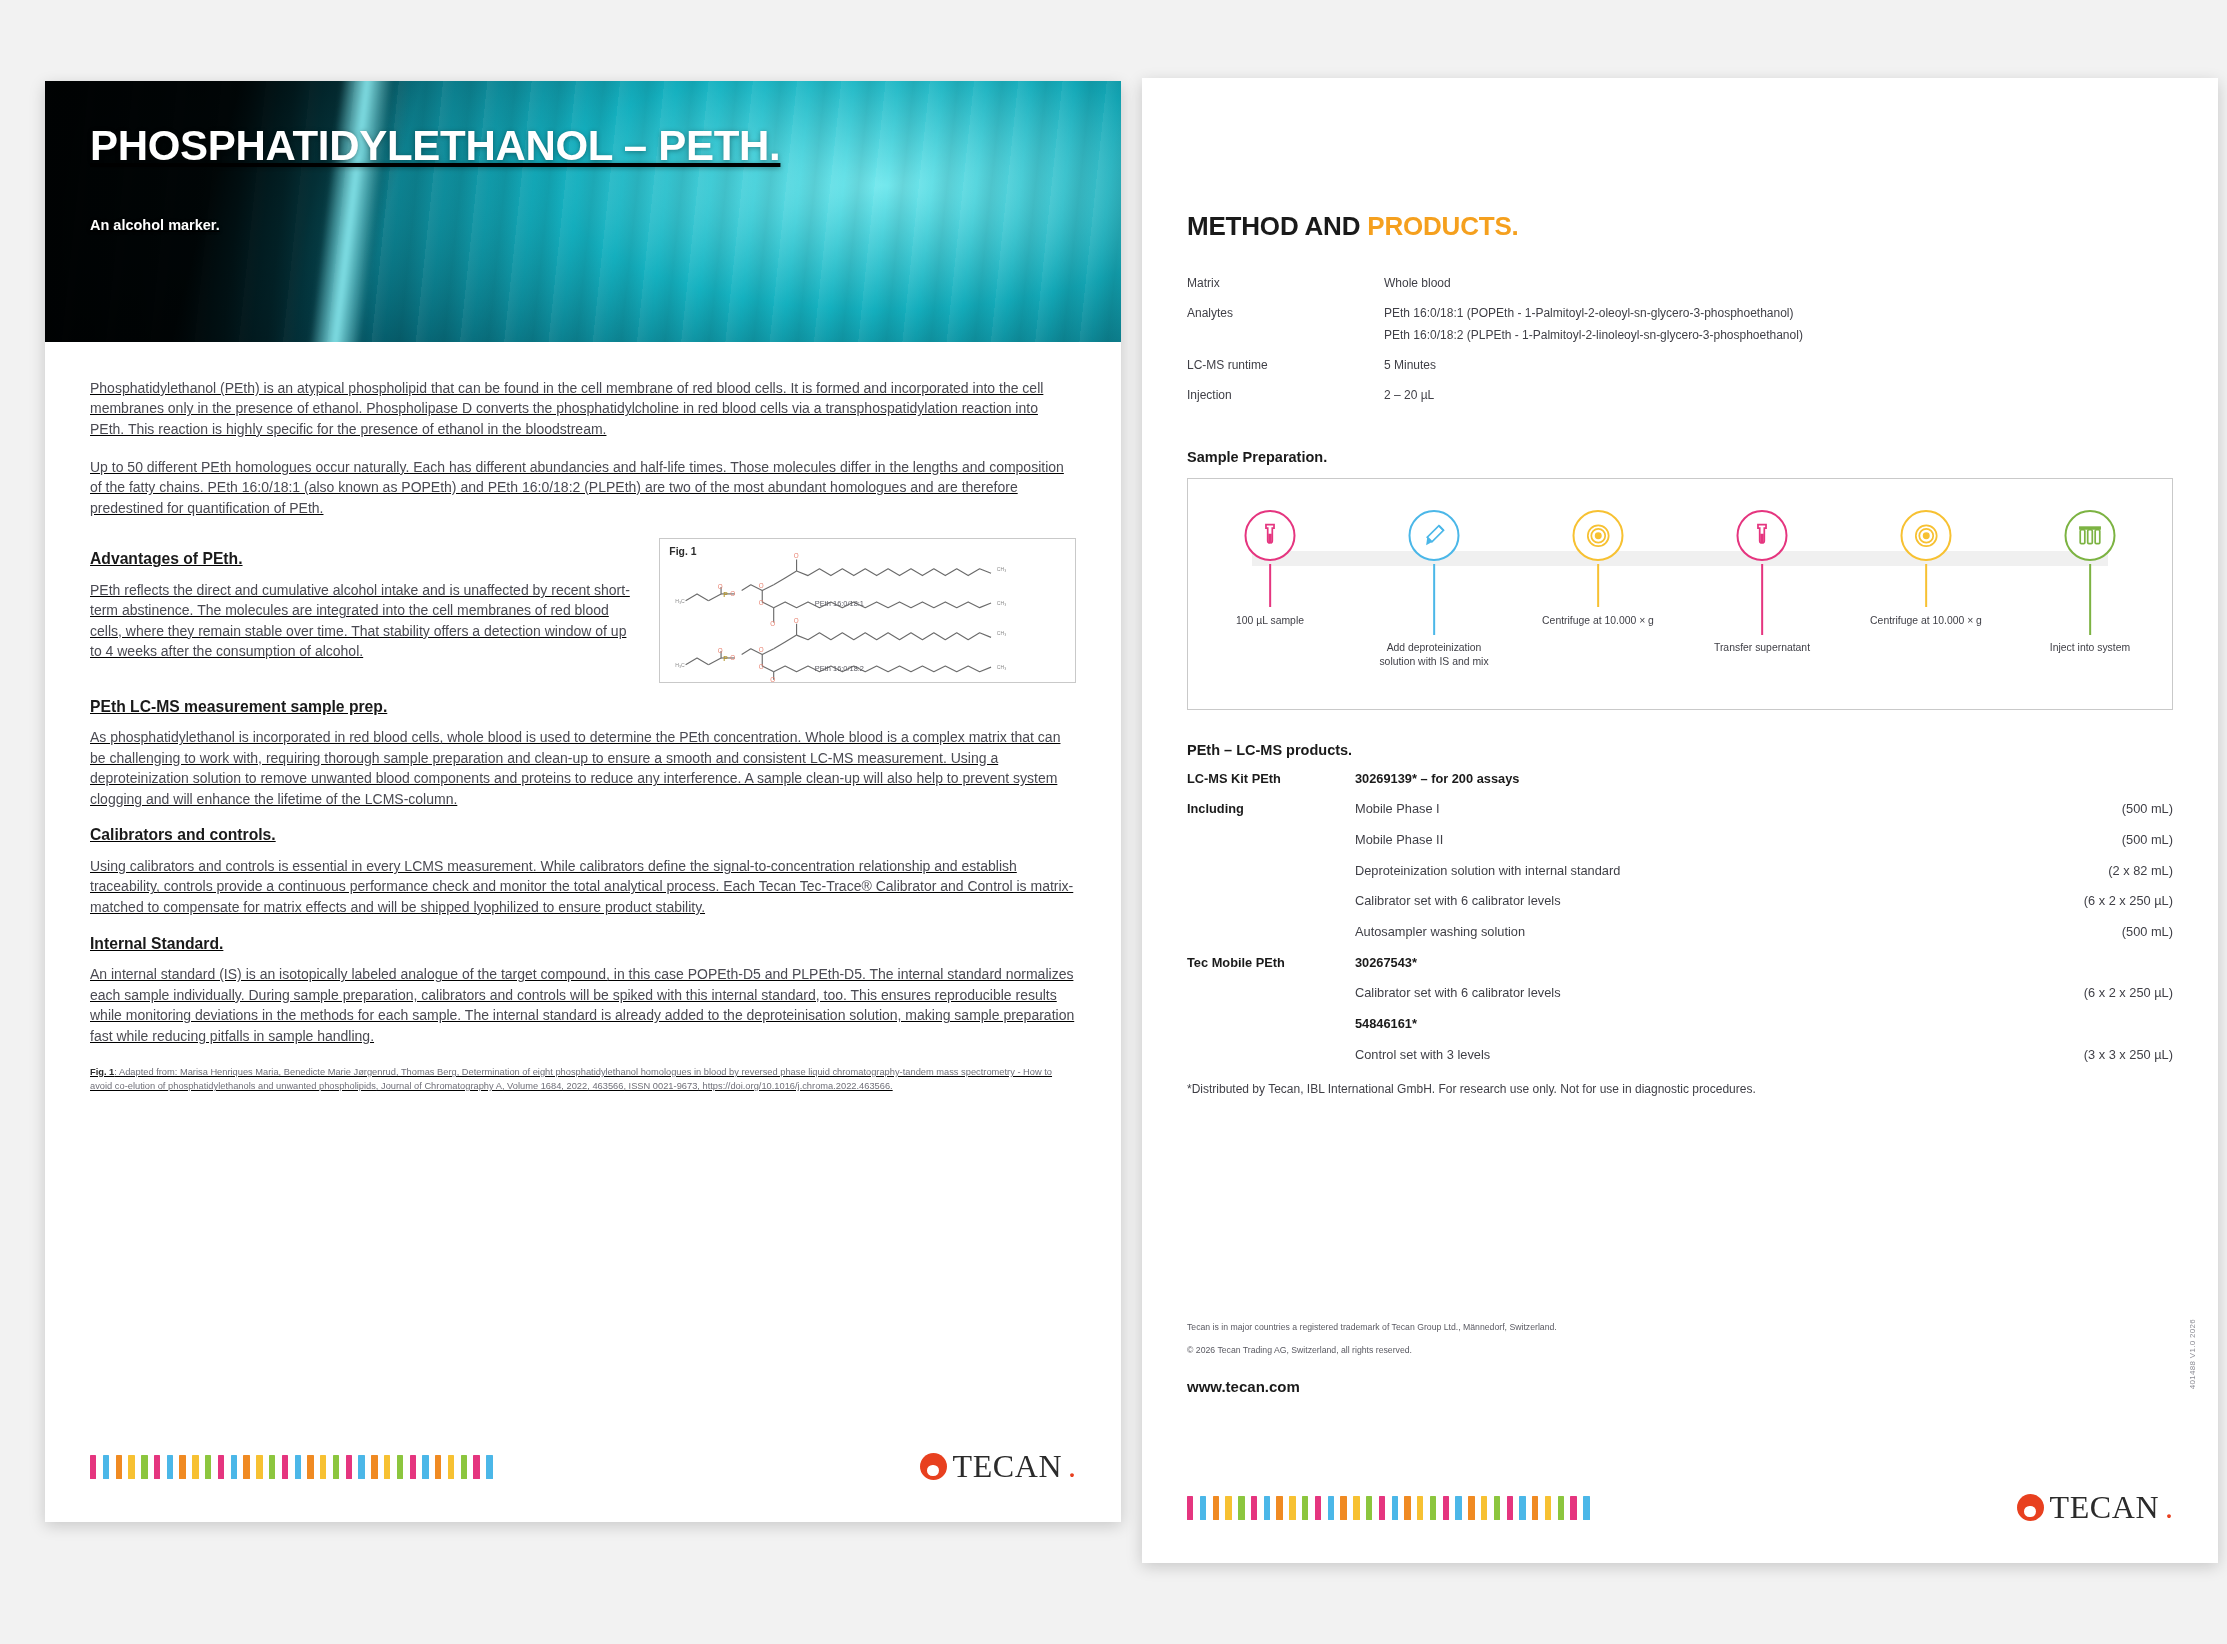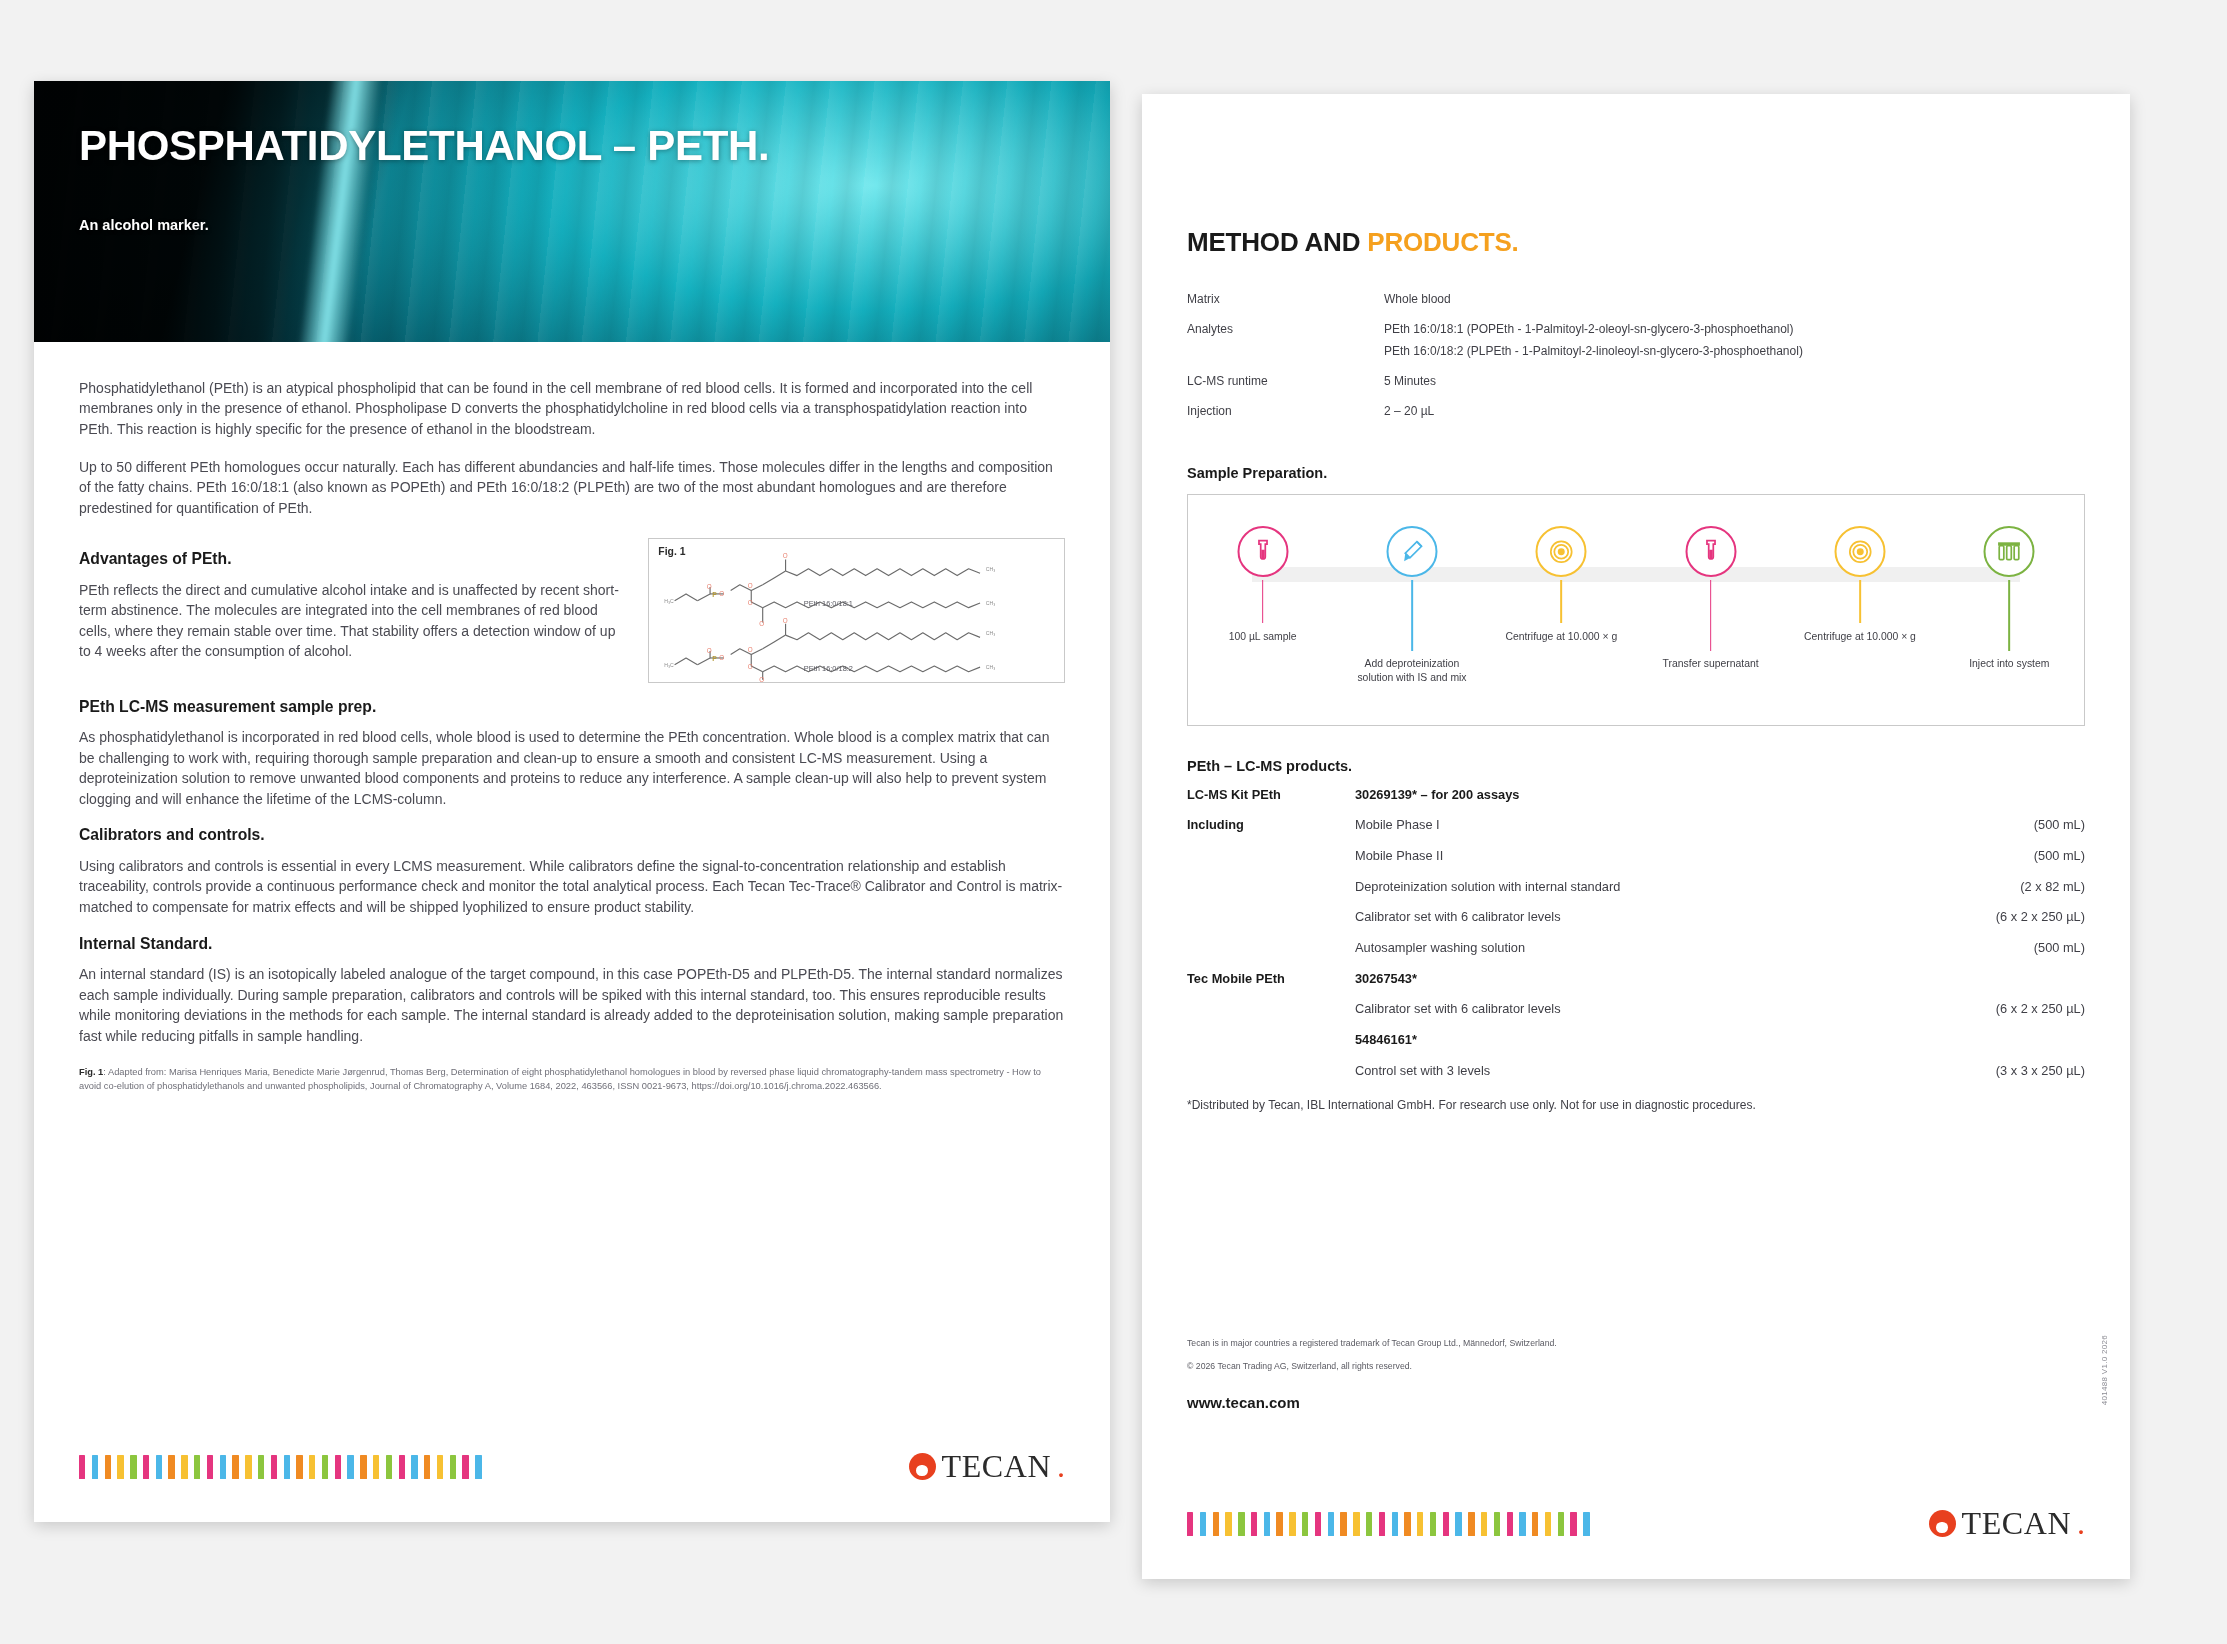--- a/index.html
+++ b/index.html
@@ -10,22 +10,22 @@
     overflow: hidden;
   }
   .stage { position: relative; width: 2227px; height: 1645px; background: #f2f2f2; }
 
   
   .page {
     position: absolute;
     background: #ffffff;
     box-shadow: 0 3.5px 15px rgba(0,0,0,0.18);
   }
-  .page-left  { left: 34px;  top: 81px; width: 1076px; height: 1441px; }
-  .page-right { left: 1142px; top: 94px; width: 988px; height: 1485px; }
+  .page-left  { left: 45px;  top: 81px; width: 1076px; height: 1441px; text-decoration: underline; }
+  .page-right { left: 1142px; top: 78px; width: 1076px; height: 1485px; }
 
   
   .hero {
     position: relative;
     height: 261px;
     overflow: hidden;
     background:
       radial-gradient(ellipse 90% 140% at 78% 40%, rgba(120,235,240,0.95) 0%, rgba(20,175,190,0.85) 34%, rgba(5,95,110,0.9) 66%, rgba(2,30,40,1) 100%),
       linear-gradient(100deg, #031418 0%, #06262e 22%, #0c5d68 34%, #10a3b4 48%, #17c2cf 62%, #13b0bd 78%, #0a7e8c 92%, #063c46 100%);
   }

